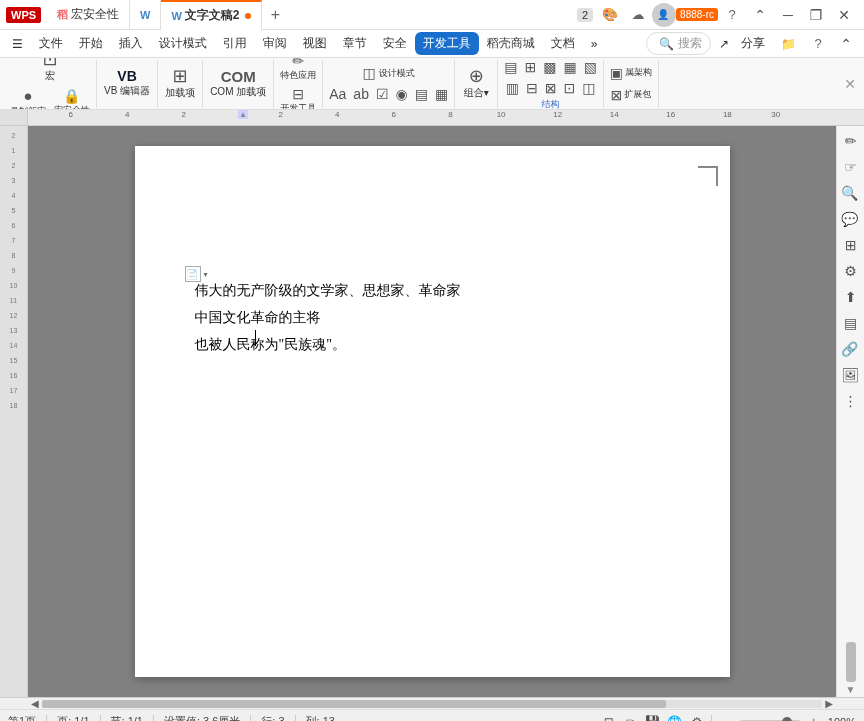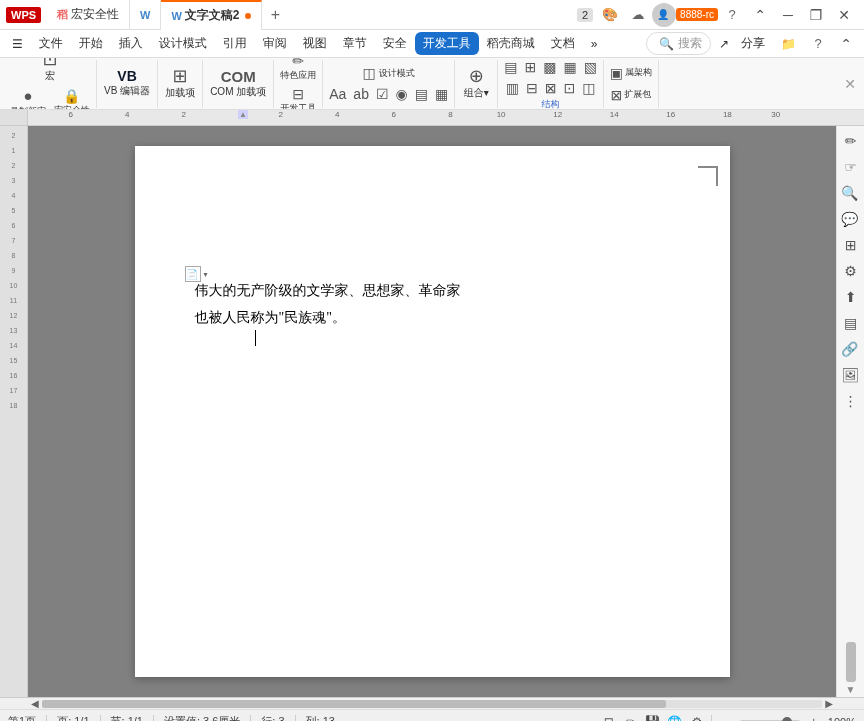--- a/index.html
+++ b/index.html
@@ -329,20 +329,21 @@
 
   <div id="doc-area">
     <div id="page">
 
       <div style="position:relative;height:20px;">
         <div class="cursor-line"></div>
       </div>
 
       <div class="doc-text">
         <div class="doc-para">伟大的无产阶级的文学家、思想家、革命家</div>
+        <div class="doc-para">中国文化革命的主将</div>
         <div class="doc-para">也被人民称为"民族魂"。</div>
       </div>
 
       <div class="smart-tag" style="position:absolute;left:50px;top:120px;">
         <div class="smart-tag-icon">📄</div>
         <div class="smart-tag-arrow">▾</div>
       </div>
 
       <div class="corner-mark"></div>
     </div>

